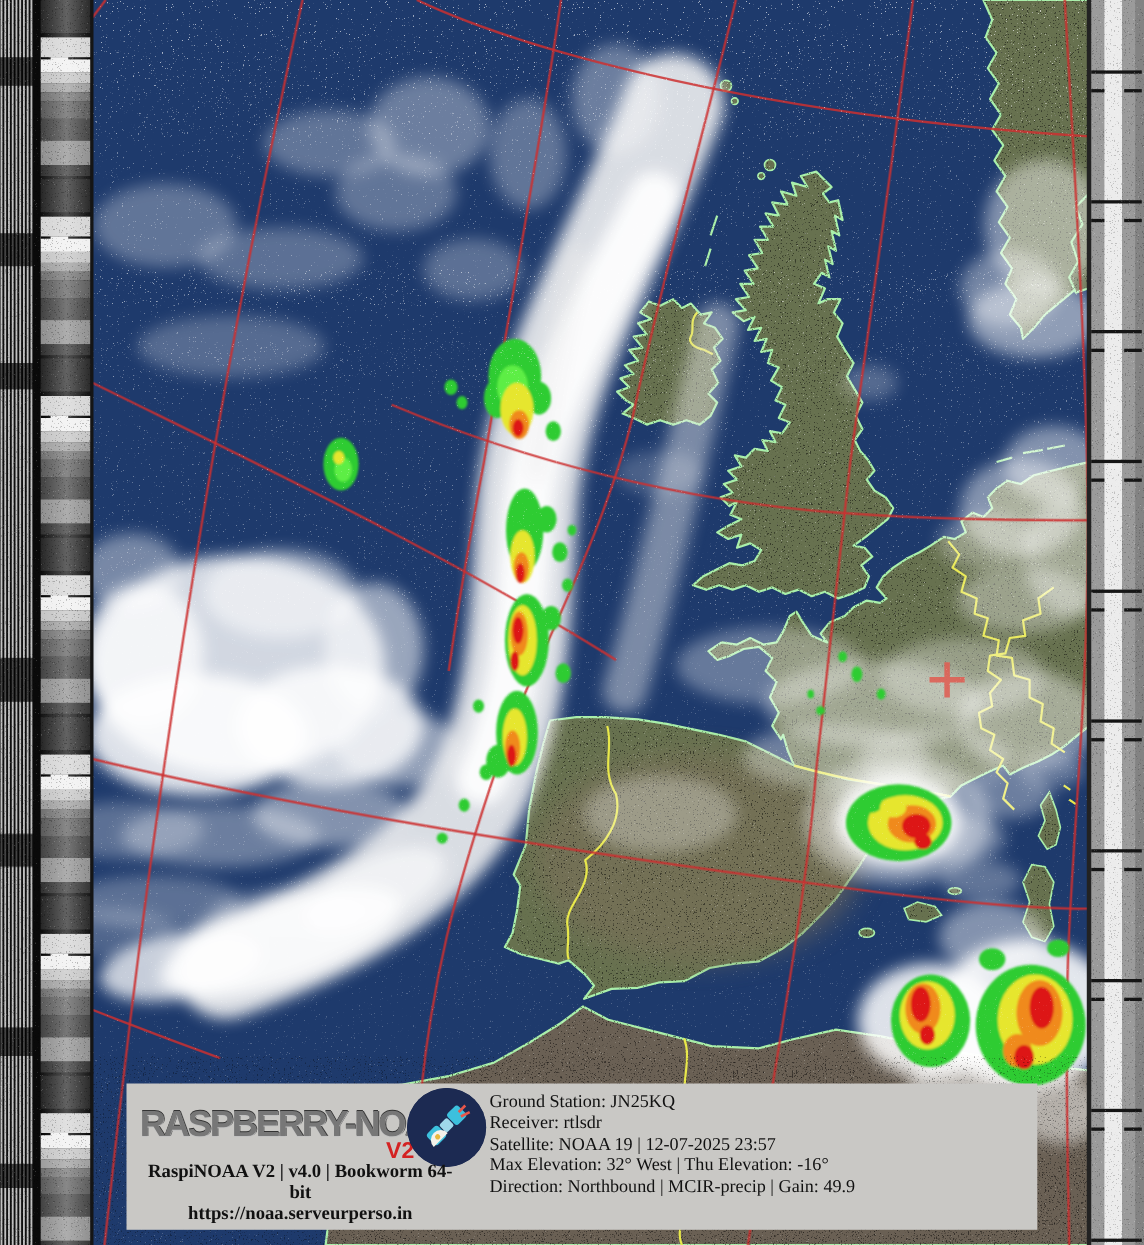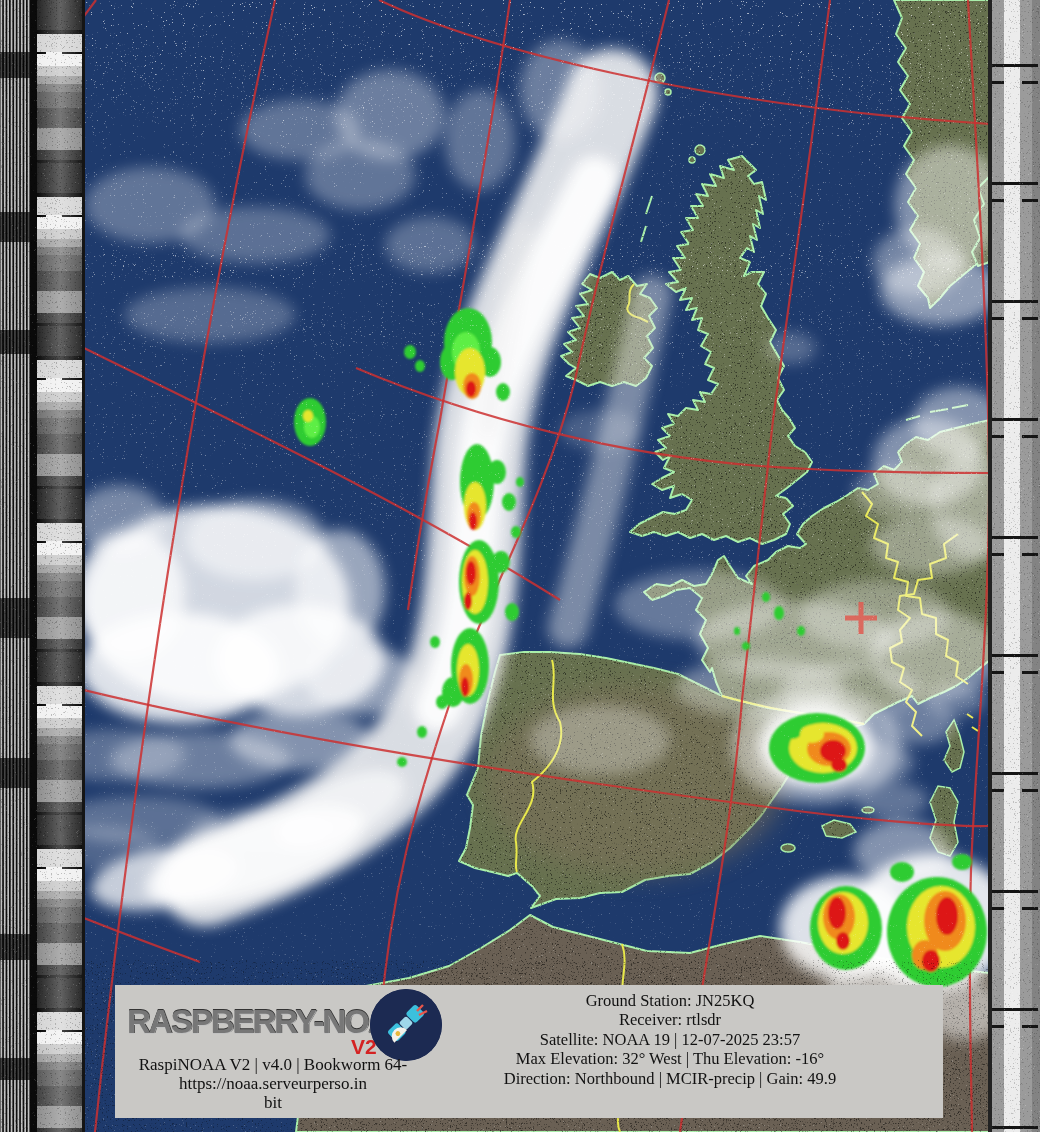--- a/index.html
+++ b/index.html
@@ -28,22 +28,22 @@
   .f-left{position:absolute;left:0;top:0;width:330px;height:100%;}
   .logo-row{position:absolute;left:8px;top:4px;width:330px;height:70px;}
   .logo-text{position:absolute;left:4px;top:14px;font-family:"Liberation Sans",sans-serif;
              font-weight:800;font-size:33px;letter-spacing:-2px;color:#777;
              text-shadow:0 1px 0 #c2c2c2,0 -1px 0 #333,1px 0 0 #555;white-space:nowrap;}
   .logo-v2{position:absolute;left:228px;top:46px;font-family:"Liberation Sans",sans-serif;
            font-weight:700;font-size:21px;color:var(--logo-red);letter-spacing:0;}
   .badge{position:absolute;left:247px;top:0px;width:72px;height:72px;border-radius:50%;
          background:var(--badge-navy);overflow:hidden;}
   .f-left-lines{position:absolute;left:-12px;top:70px;width:340px;text-align:center;
-                font-size:17px;line-height:19px;}
-  .f-right{position:absolute;left:330px;top:6px;width:450px;text-align:center;
+                font-size:17px;line-height:19px;font-weight:bold;}
+  .f-right{position:absolute;left:330px;top:6px;width:450px;
            font-size:16.5px;line-height:19.4px;}
 </style>
 </head>
 <body>
 
 <div class="stage">
 
 <svg width="1040" height="1132" viewBox="0 0 1040 1132">
   <defs>
     <clipPath id="imgclip">
@@ -481,22 +481,22 @@
             <g transform="rotate(-45 30 48)">
               <path d="M22,48 a9,9 0 0 1 18,0 Z" fill="#f5f2ea"></path>
               <circle cx="31" cy="44" r="2.4" fill="#e8b93e"></circle>
             </g>
             <path d="M47,22 l6,-6 M49,26 l8,-4" stroke="#e8564a" stroke-width="2.4"></path>
           </svg>
         </span>
       </div>
       <div class="f-left-lines">
         <div>RaspiNOAA V2 | v4.0 | Bookworm 64-</div>
+        <div>bit</div>
         <div>https://noaa.serveurperso.in</div>
-        <div>bit</div>
       </div>
     </div>
     <div class="f-right">
       <div>Ground Station: JN25KQ</div>
       <div>Receiver: rtlsdr</div>
       <div>Satellite: NOAA 19 | 12-07-2025 23:57</div>
       <div>Max Elevation: 32° West | Thu Elevation: -16°</div>
       <div>Direction: Northbound | MCIR-precip | Gain: 49.9</div>
     </div>
   </div>

